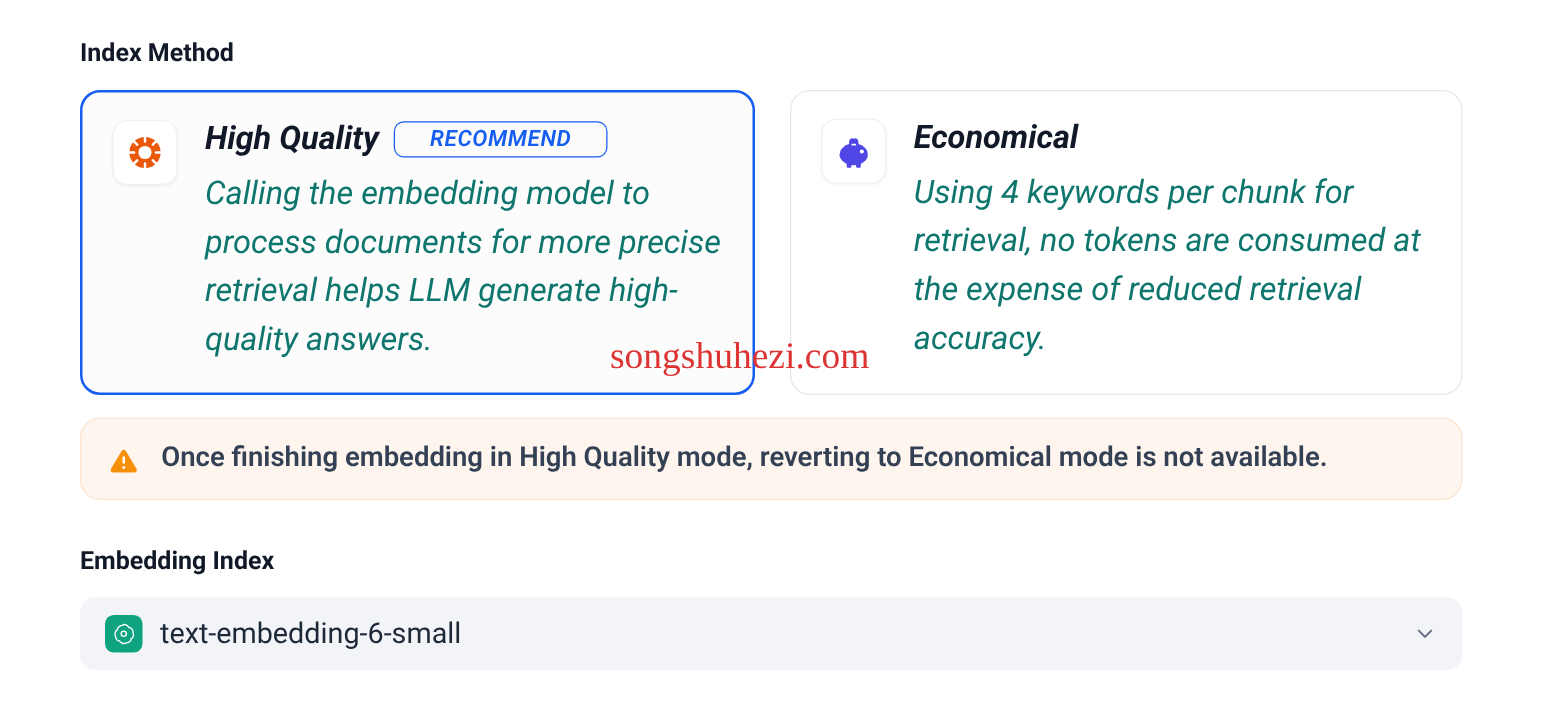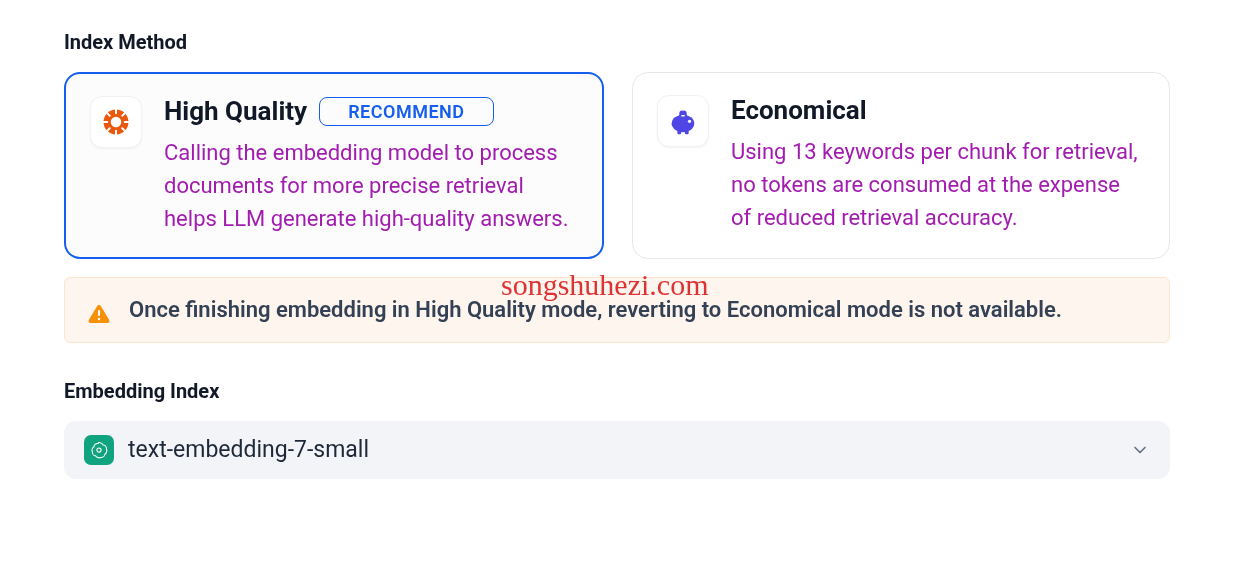--- a/index.html
+++ b/index.html
@@ -14,20 +14,21 @@
 .section-title {
   font-size: 20px;
   font-weight: 700;
   color: #111827;
   margin-bottom: 18px;
 }
 .options-row {
   display: flex;
   gap: 28px;
   margin-bottom: 18px;
+  font-style: italic;
 }
 .option-card {
   flex: 1;
   border: 1.5px solid #e5e7eb;
   border-radius: 16px;
   padding: 22px 24px;
   display: flex;
   gap: 22px;
   background: #ffffff;
   cursor: pointer;
@@ -64,32 +65,32 @@
 .badge-recommend {
   font-size: 18px;
   font-weight: 600;
   letter-spacing: 0.5px;
   color: #155eef;
   border: 1.5px solid #155eef;
   border-radius: 8px;
   padding: 3px 28px;
 }
 .option-desc {
-  font-size: 22px;
+  font-size: 26px;
   line-height: 1.5;
-  color: #a21caf;
+  color: #0f766e;
 }
 .warning-box {
   background: #fef6ee;
   border: 1px solid #fde4cf;
-  border-radius: 6px;
+  border-radius: 16px;
   padding: 16px 22px;
   display: flex;
   gap: 18px;
-  align-items: flex-end;
+  align-items: center;
   margin-bottom: 36px;
 }
 .warning-box svg { flex-shrink: 0; margin-top: 4px; }
 .warning-text {
   font-size: 22px;
   font-weight: 600;
   color: #344054;
   line-height: 1.45;
 }
 .model-select {
@@ -112,21 +113,21 @@
   flex-shrink: 0;
 }
 .model-name {
   font-size: 23px;
   color: #1d2939;
   flex: 1;
 }
 .chevron { flex-shrink: 0; }
 .watermark {
   position: absolute;
-  left: 501px;
+  left: 488px;
   top: 268px;
   color: #d33;
   font-family: Georgia, serif;
   font-size: 30px;
   pointer-events: none;
 }
 </style>
 </head>
 <body>
 
@@ -160,21 +161,21 @@
         <rect x="7.5" y="19.5" width="3" height="3" rx="0.8" fill="#4f46e5"></rect>
         <rect x="13.5" y="19.5" width="3" height="3" rx="0.8" fill="#4f46e5"></rect>
         <circle cx="17.2" cy="12.2" r="1.3" fill="#ffffff"></circle>
         <rect x="10.5" y="7.2" width="3" height="1.1" rx="0.55" fill="#ffffff"></rect>
       </svg>
     </div>
     <div class="option-body">
       <div class="option-header">
         <div class="option-name">Economical</div>
       </div>
-      <div class="option-desc">Using 13 keywords per chunk for retrieval, no tokens are consumed at the expense of reduced retrieval accuracy.</div>
+      <div class="option-desc">Using 4 keywords per chunk for retrieval, no tokens are consumed at the expense of reduced retrieval accuracy.</div>
     </div>
   </div>
 
 </div>
 
 <div class="warning-box">
   <svg width="24" height="24" viewBox="0 0 24 24" fill="none">
     <path d="M10.29 3.86 L1.82 18 a2 2 0 0 0 1.71 3 h16.94 a2 2 0 0 0 1.71 -3 L13.71 3.86 a2 2 0 0 0 -3.42 0 z" fill="#f79009"></path>
     <path d="M12 9 v4" stroke="#fff" stroke-width="2" stroke-linecap="round"></path>
     <circle cx="12" cy="17" r="1.2" fill="#fff"></circle>
@@ -184,19 +185,19 @@
 
 <div class="section-title">Embedding Index</div>
 
 <div class="model-select">
   <div class="model-emblem">
     <svg width="20" height="20" viewBox="0 0 24 24" fill="none">
       <path d="M12 3 C14 3 16 4 17 6 C19 6 21 8 21 11 C22 13 21 16 19 17 C19 19 17 21 14 21 C12 22 9 21 8 19 C6 19 4 17 4 14 C3 12 4 9 6 8 C6 6 8 4 11 4 C11 3.5 11.5 3 12 3 Z" stroke="#ffffff" stroke-width="1.3" fill="none"></path>
       <circle cx="12" cy="12" r="2.5" stroke="#ffffff" stroke-width="1.3" fill="none"></circle>
     </svg>
   </div>
-  <div class="model-name">text-embedding-7-small</div>
+  <div class="model-name">text-embedding-6-small</div>
   <svg class="chevron" width="20" height="20" viewBox="0 0 24 24" fill="none">
     <path d="M6 9 L12 15 L18 9" stroke="#667085" stroke-width="2" stroke-linecap="round" stroke-linejoin="round"></path>
   </svg>
 </div>
 
 <div class="watermark">songshuhezi.com</div>
 
 </body></html>

